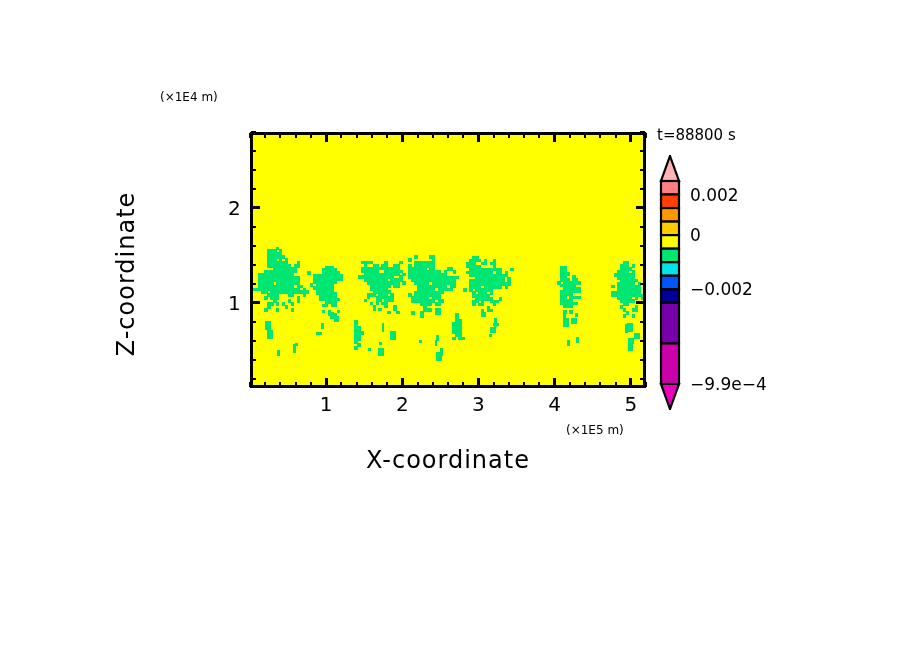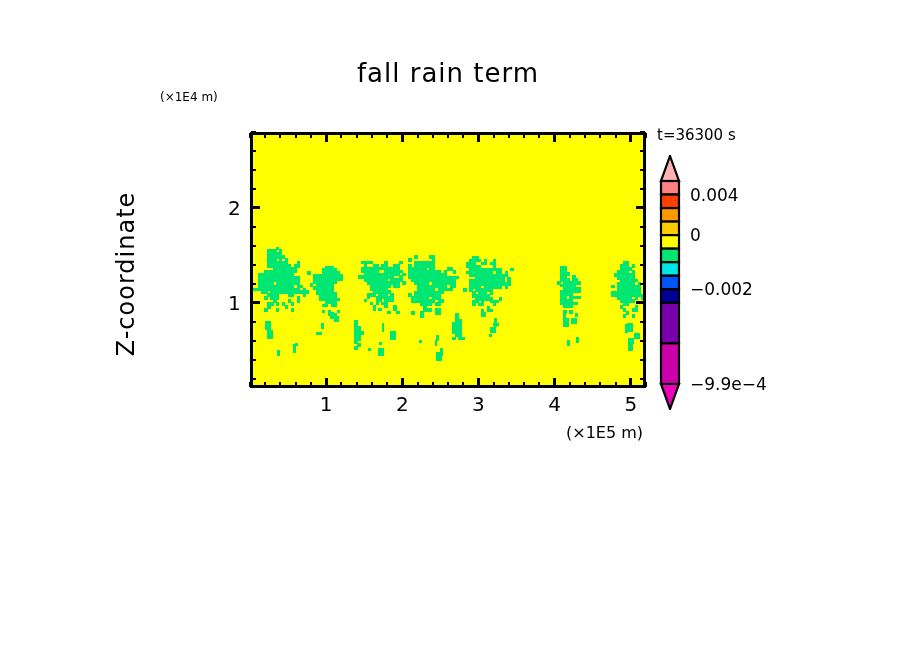--- a/index.html
+++ b/index.html
@@ -109,21 +109,21 @@
     width: 396px;
     text-align: center;
     font-size: 24px;
     letter-spacing: 1px;
     white-space: nowrap;
   }
   #x-unit-label {
     position: absolute;
     left: 566px;
     top: 423px;
-    font-size: 16px;
+    font-size: 12px;
     white-space: nowrap;
   }
   #y-axis-title {
     position: absolute;
     left: -4px;
     top: 260px;
     width: 260px;
     text-align: center;
     font-size: 24px;
     letter-spacing: 1px;
@@ -147,25 +147,24 @@
     font-size: 17px;
     transform: translateY(-50%);
     white-space: nowrap;
   }
 </style>
 </head>
 <body>
 
 <div class="figure">
 
-  <div id="plot-title">fall rain term</div>
 
   <div id="y-unit-label">(×1E4 m)</div>
 
-  <div id="timestamp">t=36300 s</div>
+  <div id="timestamp">t=88800 s</div>
 
   <div id="plot-frame">
     <svg id="plot-canvas" viewBox="0 0 396 256" preserveAspectRatio="none">
       <rect x="0" y="0" width="396" height="256" fill="#ffff00"></rect>
       <g id="blob-layer">
           <g>
             <rect x="-0.7" y="156.2" width="3.6" height="3.6" fill="#00e673" shape-rendering="crispEdges"></rect>
             <rect x="2.3" y="156.2" width="3.6" height="3.6" fill="#00e673" shape-rendering="crispEdges"></rect>
             <rect x="5.3" y="141.2" width="3.6" height="3.6" fill="#00e673" shape-rendering="crispEdges"></rect>
             <rect x="5.3" y="144.2" width="3.6" height="3.6" fill="#00e673" shape-rendering="crispEdges"></rect>
@@ -1260,39 +1259,40 @@
       <div class="xticklabel" style="left: 326.154px;">1</div>
       <div class="xticklabel" style="left: 402.308px;">2</div>
       <div class="xticklabel" style="left: 478.462px;">3</div>
       <div class="xticklabel" style="left: 554.615px;">4</div>
       <div class="xticklabel" style="left: 630.769px;">5</div>
       <div class="yticklabel" style="top: 302.667px;">1</div>
       <div class="yticklabel" style="top: 207.852px;">2</div>
     </div>
 
   <div id="x-unit-label">(×1E5 m)</div>
+  <div id="x-axis-title">X-coordinate</div>
   <div id="y-axis-title">Z-coordinate</div>
 
   <div id="colorbar">
     <svg id="colorbar-svg" width="40" height="255" viewBox="0 0 40 255">
         <polygon points="15,1 24,26 6,26" fill="#ffb3b3" stroke="#000" stroke-width="2.2" stroke-linejoin="miter"></polygon>
         <rect x="6" y="26.00" width="18" height="13.53" fill="#ff8080" stroke="#000" stroke-width="2.2"></rect>
         <rect x="6" y="39.53" width="18" height="13.53" fill="#ff4000" stroke="#000" stroke-width="2.2"></rect>
         <rect x="6" y="53.07" width="18" height="13.53" fill="#ff9900" stroke="#000" stroke-width="2.2"></rect>
         <rect x="6" y="66.60" width="18" height="13.53" fill="#ffcc00" stroke="#000" stroke-width="2.2"></rect>
         <rect x="6" y="80.13" width="18" height="13.53" fill="#ffff00" stroke="#000" stroke-width="2.2"></rect>
         <rect x="6" y="93.67" width="18" height="13.53" fill="#00e673" stroke="#000" stroke-width="2.2"></rect>
         <rect x="6" y="107.20" width="18" height="13.53" fill="#00e6e6" stroke="#000" stroke-width="2.2"></rect>
         <rect x="6" y="120.73" width="18" height="13.53" fill="#0055ff" stroke="#000" stroke-width="2.2"></rect>
         <rect x="6" y="134.27" width="18" height="13.53" fill="#000099" stroke="#000" stroke-width="2.2"></rect>
         <rect x="6" y="147.80" width="18" height="40.60" fill="#7700aa" stroke="#000" stroke-width="2.2"></rect>
         <rect x="6" y="188.40" width="18" height="40.60" fill="#cc00aa" stroke="#000" stroke-width="2.2"></rect>
         <polygon points="6,229.00 24,229.00 15,254" fill="#ee00bb" stroke="#000" stroke-width="2.2" stroke-linejoin="miter"></polygon>
       </svg>
   </div>
   <div id="cbar-label-layer">
-      <div class="cbar-label" style="top: 194.533px;">0.004</div>
+      <div class="cbar-label" style="top: 194.533px;">0.002</div>
       <div class="cbar-label" style="top: 235.133px;">0</div>
       <div class="cbar-label" style="top: 289.267px;">−0.002</div>
       <div class="cbar-label" style="top: 384px;">−9.9e−4</div>
     </div>
 
 </div>
 
 </body></html>

